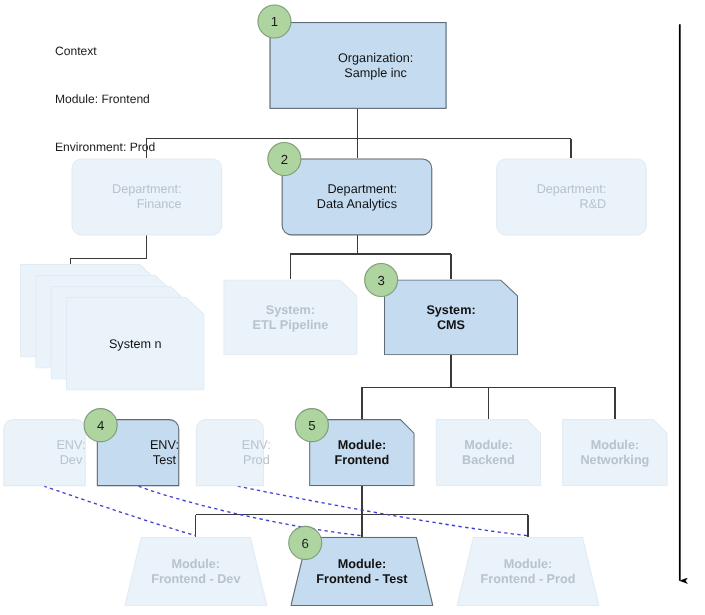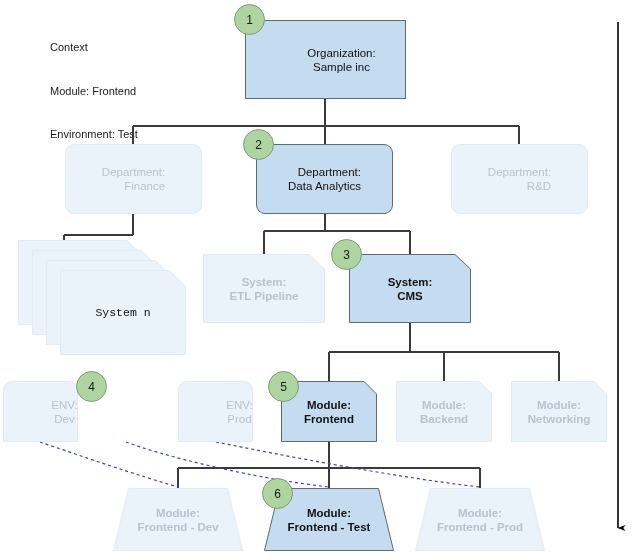--- a/index.html
+++ b/index.html
@@ -61,42 +61,42 @@
     position:absolute;width:31px;height:31px;border-radius:50%;
     background:#aed5a0;border:1px solid #7f9b77;
     box-sizing:border-box;
     display:flex;align-items:center;justify-content:center;
     font-size:12px;color:#1a1a1a;
     z-index:40;
   }
 
   
   #system-stack{position:absolute;left:18px;top:240px;width:168px;height:115px;}
-  #system-stack .stack-item{position:absolute;font-family:Liberation Mono, monospace;}
+  #system-stack .stack-item{position:absolute;}
   #system-stack .stack-item .nlabel{
     position:absolute;left:0;top:0;width:100%;height:100%;
     display:flex;align-items:center;justify-content:center;
     font-size:11.5px;line-height:14px;
   }
   .stk1{left:0px;top:0px;}
   .stk2{left:14px;top:10px;}
   .stk3{left:28px;top:20px;}
   .stk4{left:42px;top:30px;}
 
   .z1{z-index:1;} .z2{z-index:2;} .z3{z-index:3;} .z4{z-index:4;}
 </style>
 </head>
 <body>
 
 <div id="diagram-root">
 
   <div id="context-legend">
     <div>Context</div>
     <div>Module: Frontend</div>
-    <div>Environment: Test</div>
+    <div>Environment: Prod</div>
   </div>
 
   <svg id="connectors" width="641" height="559" viewBox="0 0 641 559">
     <defs>
       <marker id="arrowdown" markerWidth="9" markerHeight="9" refX="3" refY="7.5" orient="auto" markerUnits="userSpaceOnUse">
         <path d="M0,0 L3,8 L6,0 L3,2.2 Z" fill="#000000"></path>
       </marker>
     </defs>
 
     <g stroke="#3a3a3a" stroke-width="1.2" fill="none" shape-rendering="crispEdges">
@@ -206,23 +206,26 @@
     </svg>
     <span class="nlabel active">System:
 CMS</span>
   </div>
   <div class="badge" style="left:331px;top:239px;">3</div>
 
   <div class="node rect rounded-top dim" style="left:3px;top:381px;width:75px;height:61px;">
     <span class="nlabel">ENV: Dev</span>
   </div>
 
+  <div class="node rect rounded-top active" style="left:88px;top:381px;width:75px;height:61px;">
+    <span class="nlabel">ENV: Test</span>
+  </div>
   <div class="badge" style="left:76px;top:371px;">4</div>
 
-  <div class="node rect rounded-top dim" style="left:178px;top:381px;width:75px;height:61px;">
+  <div class="node rect rounded-top dim" style="left:178px;top:381px;width:62px;height:61px;">
     <span class="nlabel">ENV: Prod</span>
   </div>
 
   <div class="shape" style="left:281px;top:381px;width:96px;height:61px;">
     <svg width="96" height="61" viewBox="0 0 96 61">
       <path d="M0.5,0.5 H83 L95.5,13 V60.5 H0.5 Z" fill="#c5dcf0" stroke="#5f6a72" stroke-width="1"></path>
     </svg>
     <span class="nlabel active">Module:
 Frontend</span>
   </div>

